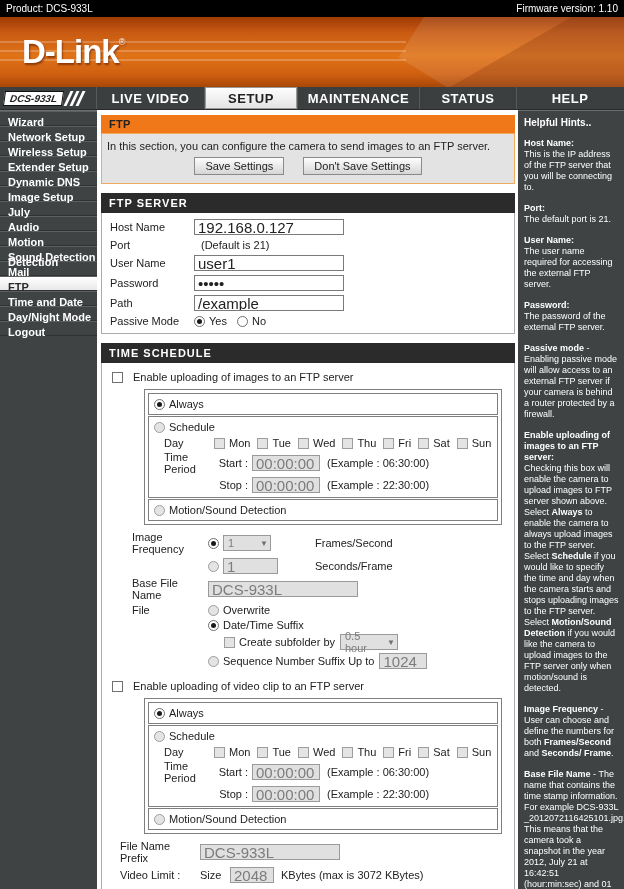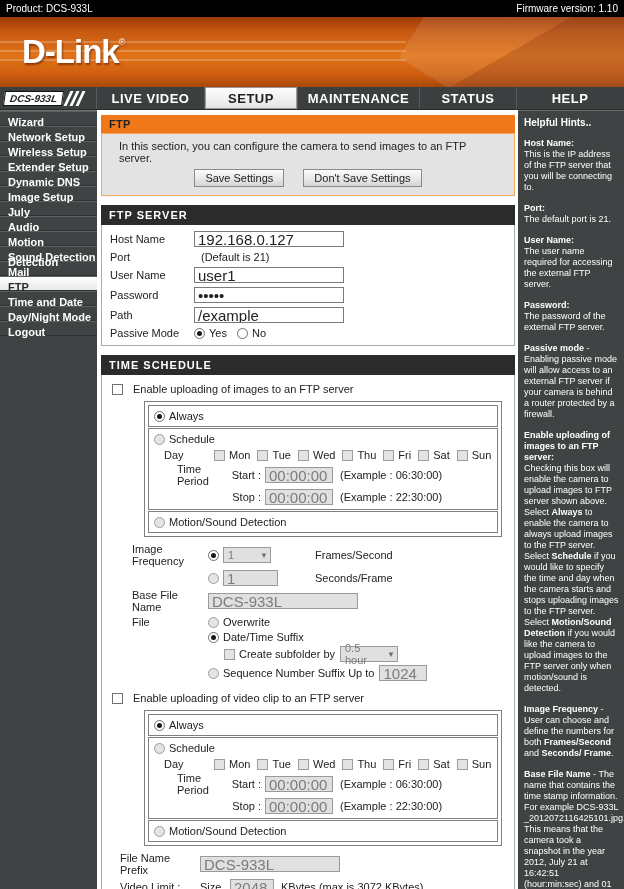--- a/index.html
+++ b/index.html
@@ -51,21 +51,21 @@
   .hints { width:106px; background:#3f4344; color:#fff; font-size:9px; line-height:11px;
     padding:6px 5px 0 6px; height:100%; overflow:hidden; border-top:1px solid #6b6f70; }
   .hints-head { font-weight:bold; font-size:10px; margin-bottom:10px; }
   .hint { margin-bottom:10px; }
   .hint-title { font-weight:bold; }
   .hint .b { font-weight:bold; }
 
   
   .sec-orange { margin-top:3px; background:#f07818; color:#222; font-size:11px; font-weight:bold;
     padding:3px 8px; letter-spacing:.3px; }
-  .info-box { background:#e3e3e3; border:1px solid #f0a95f; padding:6px 17px 8px; font-size:11px; color:#222; }
+  .info-box { background:#e3e3e3; border:1px solid #f0a95f; padding:6px 5px 8px; font-size:11px; color:#222; }
   .btn-row-center { text-align:center; margin-top:5px; }
   .btn { font-family:inherit; font-size:11px; color:#222; padding:2px 10px; margin:0 8px;
     background:linear-gradient(#fdfdfd,#d6d6d6); border:1px solid #8a8a8a; cursor:pointer; }
   .sec-dark { margin-top:9px; background:#2b2b2b; color:#fff; font-size:11px; font-weight:bold;
     padding:4px 8px; letter-spacing:1px; }
   .panel { border:1px solid #ababab; border-top:none; background:#fff; padding:6px 8px; font-size:11px; color:#222; }
 
   .frow { margin-bottom:4px; display:flex; align-items:center; }
   .frow .lbl { width:84px; flex:none; }
   .tin { font-family:inherit; font-size:15px; height:16px; border:1px solid #7a7a7a; background:#fff;
@@ -86,21 +86,21 @@
   .fakeselect .chev { font-size:8px; color:#6f6f6f; margin-left:4px; }
 
   .enable-row { display:flex; align-items:center; margin:2px 0 6px 2px; }
   .opt-group { margin:0 4px 6px 34px; border:1px solid #7f7f7f; padding:2px; }
   .opt-box { border:1px solid #7f7f7f; margin:1px; padding:2px 5px; }
   .opt-line { display:flex; align-items:center; height:16px; }
   .sched-sub { margin-left:2px; }
   .day-row { display:flex; align-items:center; margin:2px 0 2px 8px; }
   .day-row .dlbl { width:50px; flex:none; }
   .day-item { display:flex; align-items:center; margin-right:7px; }
-  .time-row { display:flex; align-items:center; margin:2px 0 2px 21px; }
+  .time-row { display:flex; align-items:center; margin:2px 0 2px 8px; }
   .time-row .dlbl { width:50px; flex:none; }
   .time-row .se { width:34px; flex:none; text-align:right; margin-right:4px; }
 
   .indent { margin-left:22px; }
   .crow { display:flex; align-items:center; margin-bottom:3px; }
   .crow .lbl2 { width:76px; flex:none; }
   .crow .lbl3 { width:80px; flex:none; }
   .ctl90 { display:inline-flex; width:92px; flex:none; align-items:center; }
   .filestack > div { display:flex; align-items:center; margin-bottom:3px; }
   .sub16 { margin-left:16px; }

